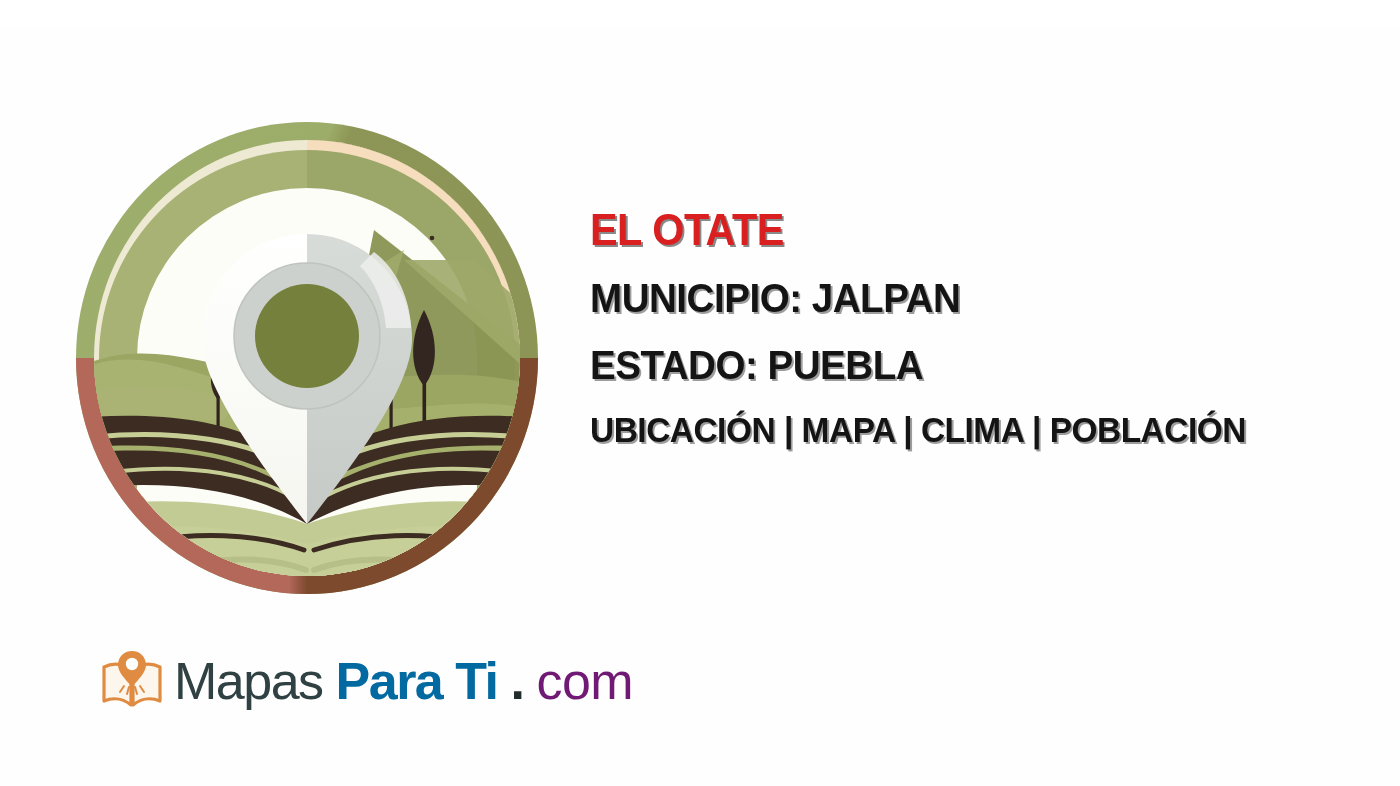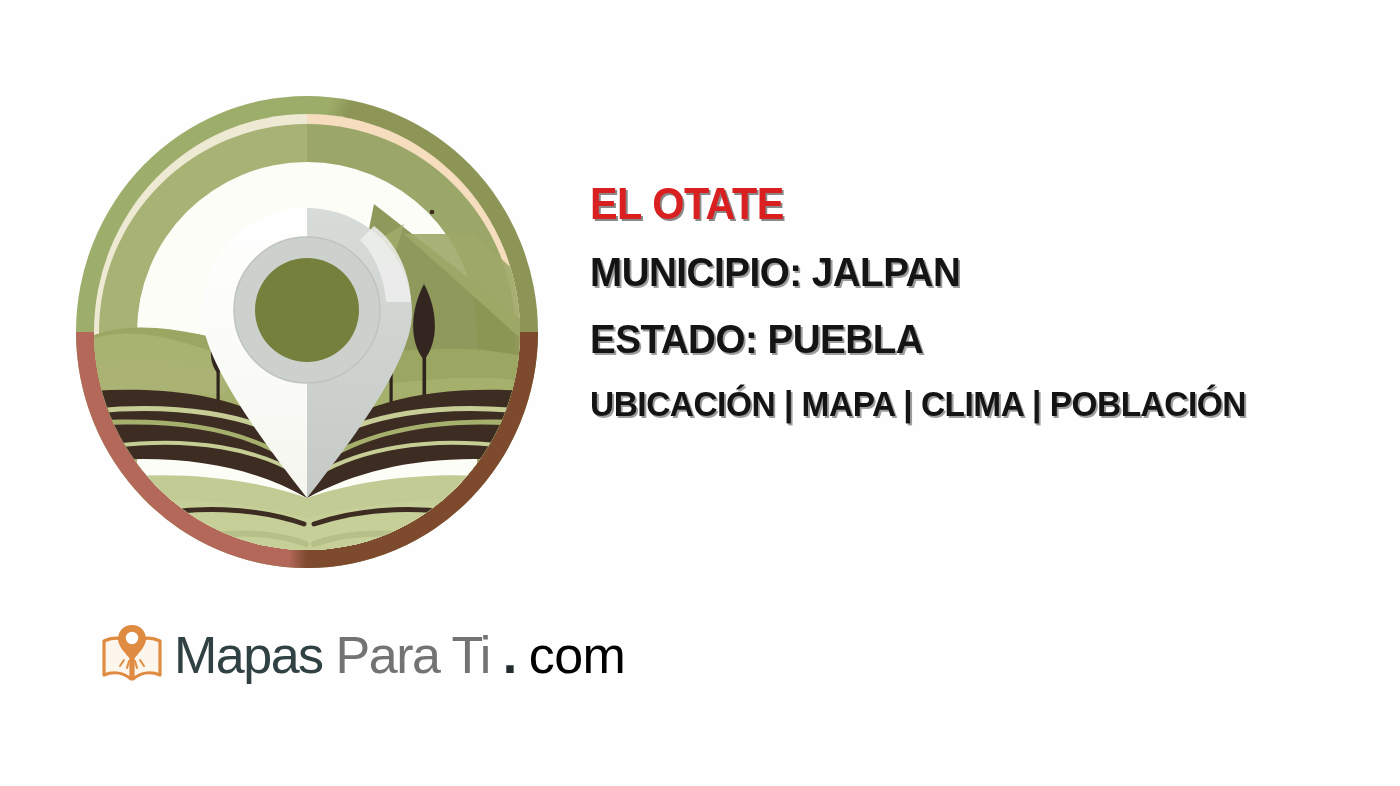--- a/index.html
+++ b/index.html
@@ -15,20 +15,21 @@
     position: relative;
     overflow: hidden;
     font-family: "Liberation Sans", sans-serif;
     -webkit-font-smoothing: antialiased;
   }
 
   #page {
     position: absolute;
     inset: 0;
     background: #fffefe;
+    margin-top: 26px;
   }
 
   
   #emblem-wrap {
     position: absolute;
     left: 74px;
     top: 94px;
     width: 466px;
     height: 476px;
   }
@@ -86,22 +87,22 @@
   #brand-mark { width: 72px; height: 72px; flex: 0 0 auto; display:block; }
   #brand-wordmark {
     margin-left: 6px;
     font-family: "Liberation Sans", sans-serif;
     font-size: 52px;
     line-height: 1;
     white-space: nowrap;
     letter-spacing: -1.5px;
   }
   #brand-wordmark .w1 { color: #2f4142; font-weight: normal; }
-  #brand-wordmark .w2 { color: #737373; font-weight: normal; }
-  #brand-wordmark .w3 { color: #000000; font-weight: normal; letter-spacing: -0.5px; }
+  #brand-wordmark .w2 { color: #0369a1; font-weight: bold; }
+  #brand-wordmark .w3 { color: #701a75; font-weight: normal; letter-spacing: -0.5px; }
   #brand-wordmark .dot { color: #222c2c; font-weight: bold; }
 </style>
 </head>
 <body>
 
 <div id="page">
 
   <div id="emblem-wrap">
     <svg id="emblem-svg" viewBox="0 0 466 476" xmlns="http://www.w3.org/2000/svg">
       <defs>

